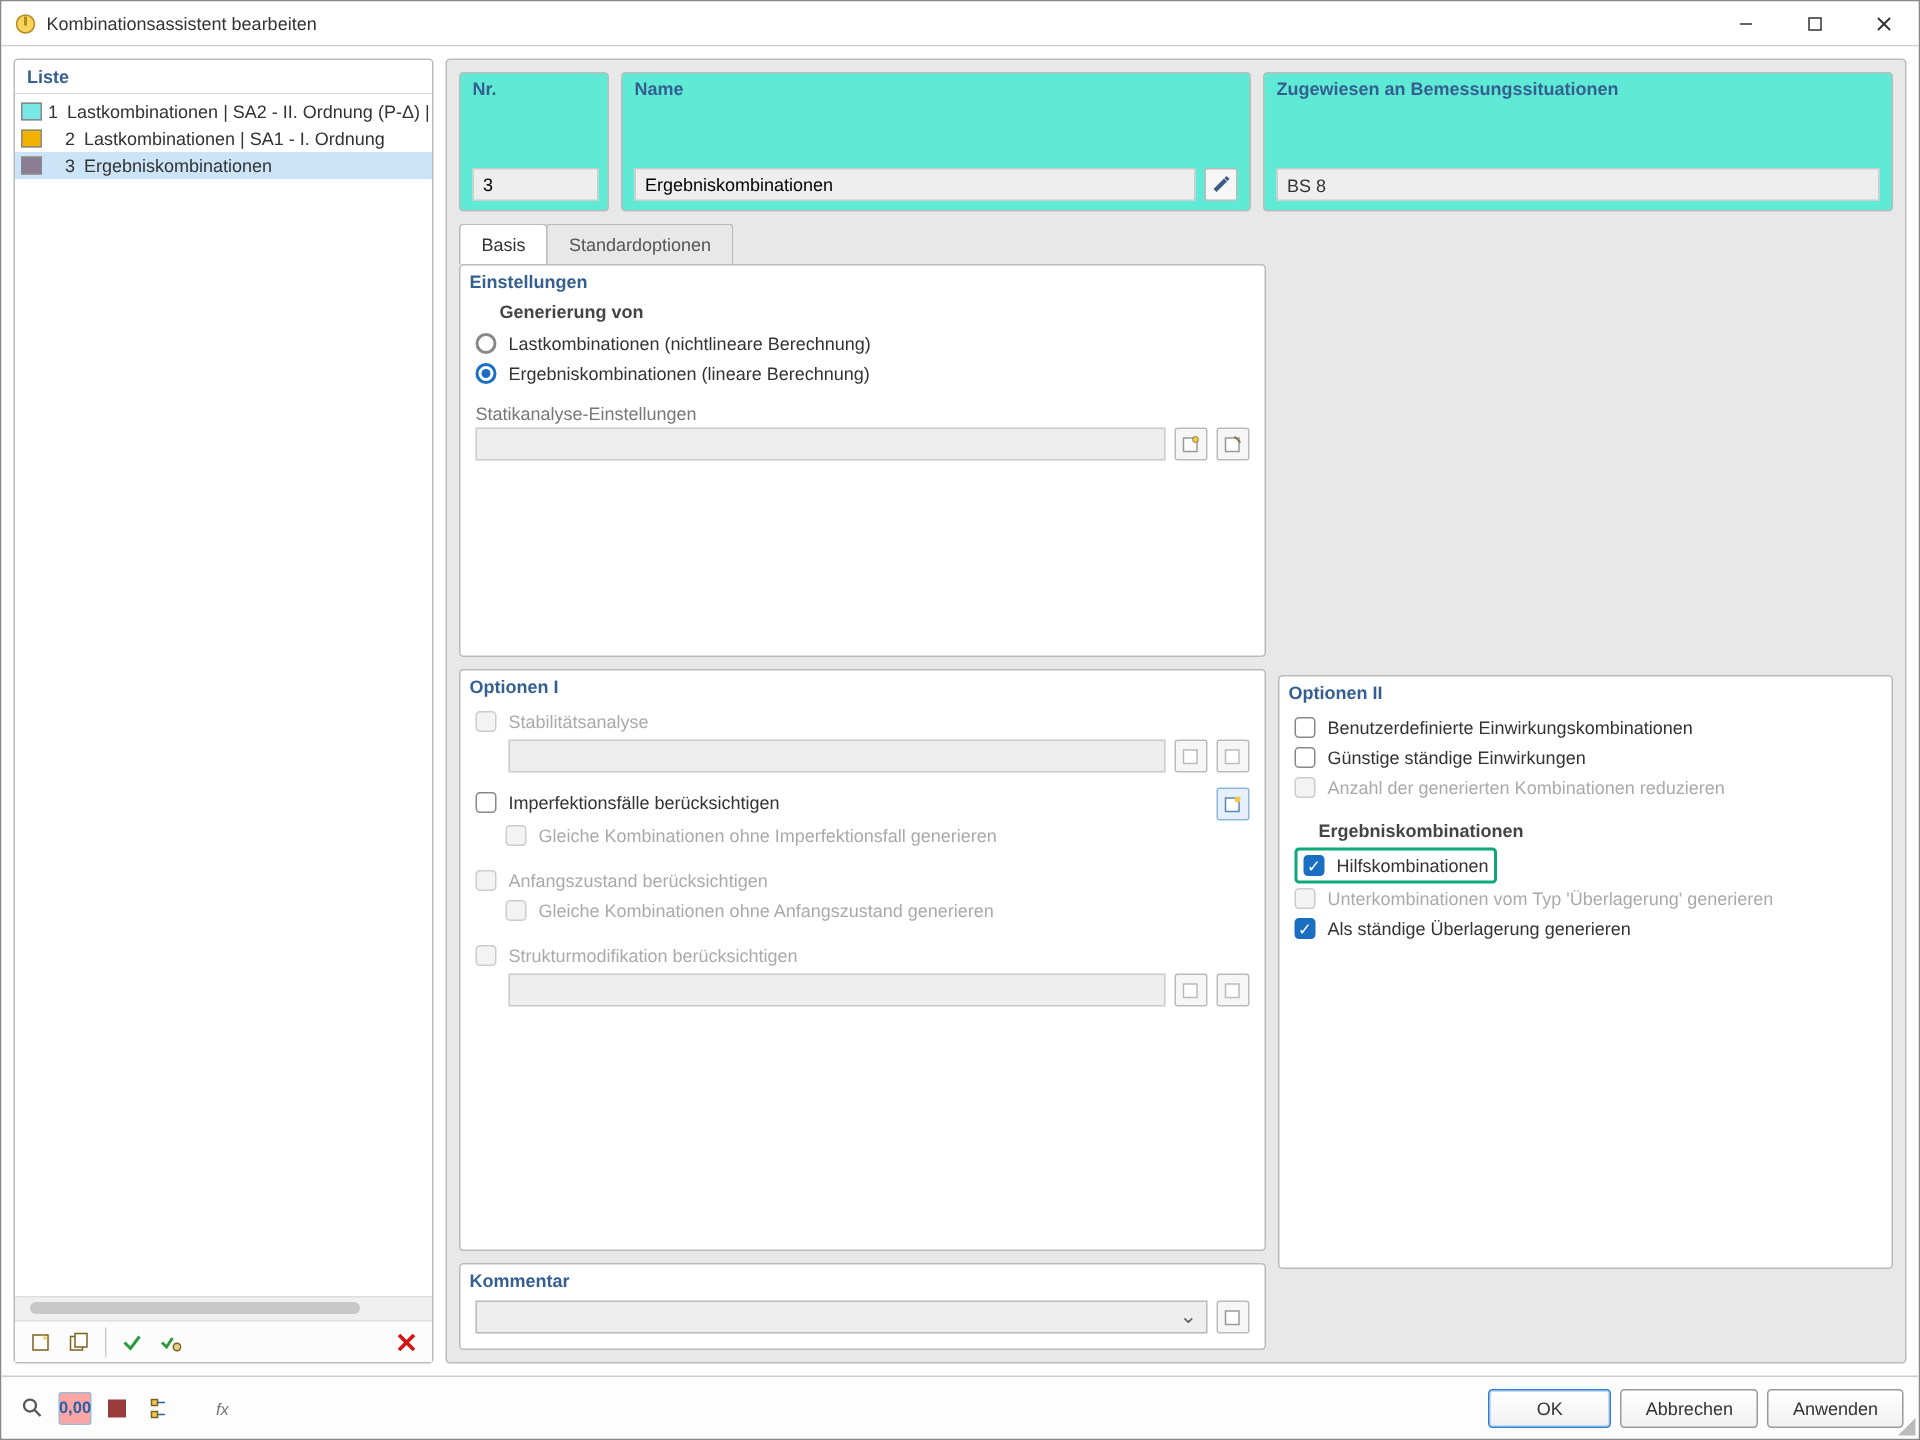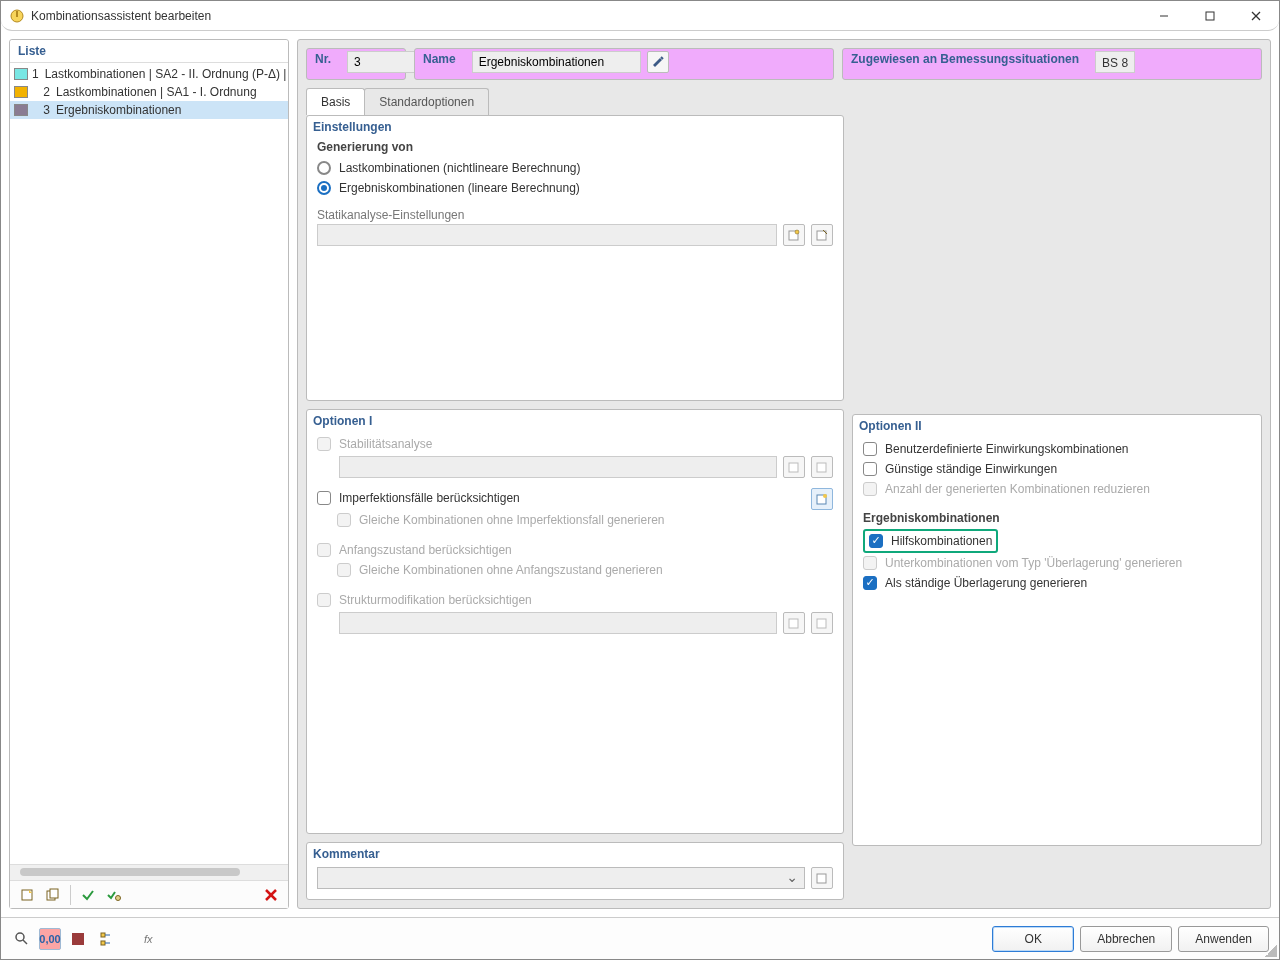--- a/index.html
+++ b/index.html
@@ -1,57 +1,57 @@
 <!DOCTYPE html>
 <html><head>
 <meta charset="utf-8">
 <style>
   * { box-sizing: border-box; font-family: "Segoe UI", Arial, sans-serif; }
   body { margin:0; background:#fff; font-size:12px; color:#333; }
   .window { width:1280px; height:960px; border:1px solid #888; display:flex; flex-direction:column; background:#fff; }
-  .titlebar { height:30px; display:flex; align-items:center; padding:0 0 0 8px; border-bottom:1px solid #ccc; background:#fff;border-radius:11px;}
+  .titlebar { height:30px; display:flex; align-items:center; padding:0 0 0 8px; border-bottom:1px solid #ccc; background:#fff;}
   .titlebar .icon { width:16px; height:16px; margin-right:6px; }
   .titlebar .title { flex:1; font-size:12px; color:#333;}
   .winbtns { display:flex; height:100%;}
   .winbtn { width:46px; display:flex; align-items:center; justify-content:center; cursor:default; }
   .content { flex:1; display:flex; padding:8px; gap:8px; background:#fff; overflow:hidden;}
   .leftpanel { width:280px; border:1px solid #bbb; border-radius:3px; display:flex; flex-direction:column; background:#fff;}
   .rightpanel { flex:1; border:1px solid #bbb; border-radius:3px; display:flex; flex-direction:column; background:#e8e8e8; overflow:hidden;}
   .panel-header { padding:4px 8px; font-weight:600; color:#365f91; border-bottom:1px solid #ddd; background:#fff; border-radius:3px 3px 0 0;}
   .list { flex:1; overflow:auto; background:#fff; padding-top:2px;}
   .listrow { display:flex; align-items:center; height:18px; padding:0 4px; font-size:12px; white-space:nowrap;}
   .listrow.selected { background:#cce4f7;}
   .colorbox { width:14px; height:12px; margin-right:4px; border:1px solid #888; flex-shrink:0;}
   .rownum { width:18px; text-align:right; margin-right:6px;}
   .hscroll { height:16px; background:#f0f0f0; border-top:1px solid #ddd; position:relative;}
   .hscroll-thumb { position:absolute; left:10px; top:3px; width:220px; height:8px; background:#c8c8c8; border-radius:4px;}
   .left-toolbar { height:28px; display:flex; align-items:center; gap:4px; padding:0 6px; border-top:1px solid #ddd; background:#fcfcfc;}
   .toolbtn { width:22px; height:22px; border:1px solid transparent; display:flex; align-items:center; justify-content:center; border-radius:2px;}
   .toprow { display:flex; gap:8px; padding:8px;}
-  .fieldbox { background:#f0abfc; border:1px solid #bbb; border-radius:3px; display:flex; flex-direction:row;}
+  .fieldbox { background:#5eead4; border:1px solid #bbb; border-radius:3px; display:flex; flex-direction:column;gap:44px;}
   .fieldbox .lbl{ padding:3px 8px 0 8px; color:#365f91; font-weight:600; font-size:12px;}
   .fieldbox .val{ padding:2px 8px 6px 8px;}
   .nr { width:100px;}
   .nr .val input{ width:84px; height:22px; background:#eee; border:1px solid #ccc; padding:0 6px; font-size:12px;}
   .name { flex:1;}
   .name .valrow{ display:flex; align-items:center; gap:6px; padding:2px 8px 6px 8px;}
   .name input{ flex:1; height:22px; background:#eee; border:1px solid #ccc; padding:0 6px; font-size:12px;}
   .assigned{ width:420px;}
   .assigned .val div{ height:22px; line-height:22px; background:#eee; border:1px solid #ccc; padding:0 6px; font-size:12px;}
   .editicon{ width:22px;height:22px;border:1px solid #bbb;border-radius:2px;display:flex;align-items:center;justify-content:center;background:#f6f6f6;}
   .tabs { display:flex; padding:0 8px; gap:0;}
   .tab { padding:6px 14px; border:1px solid #bbb; border-bottom:none; background:#e8e8e8; font-size:12px; border-radius:3px 3px 0 0; margin-right:-1px; cursor:default;}
   .tab.active{ background:#fff; font-weight:400; position:relative; z-index:2;}
   .tab:not(.active){ color:#555;}
   .tabbody { flex:1; display:flex; gap:8px; padding:0 8px 8px 8px; overflow:hidden;}
   .colA { flex:1; display:flex; flex-direction:column; gap:8px;}
   .colB { width:410px; display:flex; flex-direction:column; gap:8px;}
   .groupbox { background:#fff; border:1px solid #bbb; border-radius:3px; padding:8px 10px 10px 10px;}
   .grouptitle{ color:#365f91; font-weight:600; margin:-4px -4px 6px -4px;}
-  .subhead{ font-weight:600; color:#444; margin:2px 0 4px 0;}
+  .subhead{ font-weight:600; color:#444; margin:2px 0 4px 16px;}
   .radio { display:flex; align-items:flex-start; gap:8px; padding:3px 0; font-size:12px;}
   .radio .circ{ width:14px;height:14px;border:2px solid #888;border-radius:50%; display:flex;align-items:center;justify-content:center;}
   .radio.checked .circ{ border-color:#1b6fc2;}
   .radio.checked .circ::after{ content:""; width:6px;height:6px;background:#1b6fc2;border-radius:50%;}
   .fieldlabel { font-size:12px; color:#777; margin-top:10px;}
   .disabled-input-row{ display:flex; align-items:center; gap:6px; margin-top:2px;}
   .disabled-input{ flex:1; height:22px; background:#eee; border:1px solid #ccc;}
   .smallbtn{ width:22px;height:22px;border:1px solid #bbb;background:#f6f6f6;border-radius:2px;display:flex;align-items:center;justify-content:center;}
   .smallbtn.active-ish{ background:#e6f0fa; border-color:#8fb7dd;}
   .chk { display:flex; align-items:center; gap:8px; padding:3px 0; font-size:12px;}

